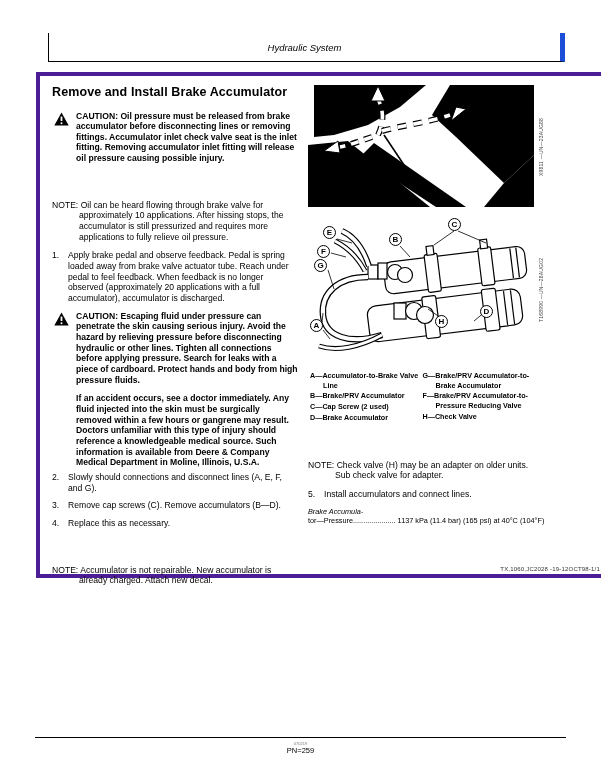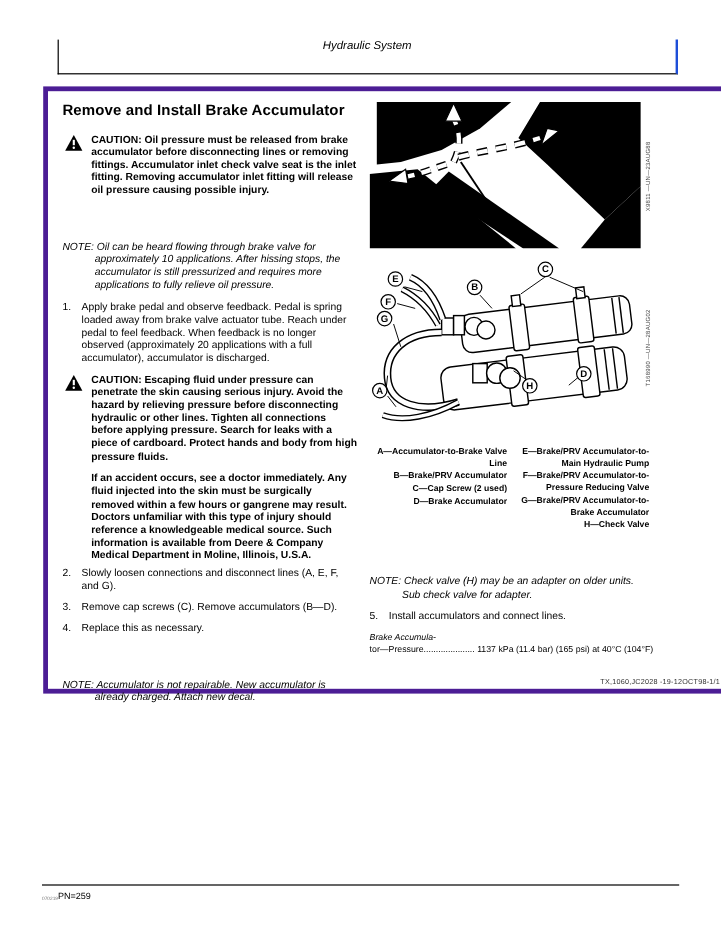--- a/index.html
+++ b/index.html
@@ -7,41 +7,41 @@
   body {
     width:601px; height:771px; position:relative;
     font-family:"Liberation Sans", sans-serif; color:#000;
     -webkit-font-smoothing: antialiased;
   }
   .page { position:absolute; inset:0; background:#fff; overflow:hidden; }
 
   
   .running-header {
     position:absolute; left:48px; top:33px; width:517px; height:29px;
-    border-left:1px solid #000; border-right:2px solid #1d4ed8; border-bottom:1px solid #000;
-    display:flex; align-items:flex-start; justify-content:center;
+    border-left:1px solid #000; border-right:5px solid #1d4ed8; border-bottom:1px solid #000;
+    display:flex; align-items:center; justify-content:center;
   }
   .running-header .section { font-style:italic; font-size:9.5px; }
 
   
   .content-box {
     position:absolute; left:36px; top:72px; width:574px; height:506px;
     border:4px solid #4c1d95; padding:9px 8px 0 12px;
   }
   .columns { display:flex; }
   .col-left  { width:252px; font-size:8.6px; line-height:1.24; padding-right:6px; }
   .col-right { width:237px; position:relative; font-size:8.6px; line-height:1.24; padding-left:4px; }
 
   .article-title { font-size:12.5px; font-weight:bold; margin-bottom:10px; letter-spacing:0.1px; }
 
   .caution { position:relative; font-weight:bold; padding-left:24px; margin-bottom:8px; }
   .caution .warn { position:absolute; left:2px; top:1px; width:15px; height:14px; }
   .caution-cont { font-weight:bold; padding-left:24px; margin-bottom:4px; }
 
-  .note { font-style:italic; padding-left:27px; text-indent:-27px; margin-bottom:8px;margin-top:36px; }
+  .note { padding-left:27px; text-indent:-27px; margin-bottom:8px;margin-top:36px; }
 
   .step { display:flex; margin-bottom:7px; }
   .step-num { width:16px; flex:none; }
   .step-text { flex:1; }
 
   
   .figure { position:relative; width:226px; margin-bottom:6px; }
   .figure svg { display:block; }
   .fig-caption {
     position:absolute; top:0; right:-10px; height:100%;
@@ -52,41 +52,41 @@
   .callout {
     position:absolute; width:13px; height:13px; border:1px solid #000; border-radius:50%;
     background:#fff; font-size:8px; font-weight:bold; line-height:11px; text-align:center;
   }
 
   
   .legend { display:flex; margin:6px 0 10px 2px; }
   .legend-col { font-size:7.2px; font-weight:bold; line-height:1.35; }
   .legend-col.l { width:114px; }
   .legend-col.r { width:120px; }
-  .legend-item { padding-left:13px; text-indent:-13px; margin-bottom:1px;text-align:right; }
+  .legend-item { padding-left:13px; text-indent:-13px; margin-bottom:1px; }
 
   
   .spec-heading { font-size:7.8px; font-weight:bold; text-align:center; margin:10px 0 2px 0; }
   .spec-line  { font-size:7.3px; line-height:1.35;font-style:italic; }
   .spec-row   { font-size:7.3px; white-space:nowrap; }
 
   .tx-code {
     position:absolute; right:6px; bottom:2px; font-size:6px; color:#333; letter-spacing:0.2px;
   }
 
   
   .footer {
     position:absolute; left:35px; top:737px; width:531px;
     border-top:1px solid #000; padding-top:4px;
   }
   .footer-row { display:flex; align-items:baseline; }
   .footer-manual { font-size:8.6px; flex:1; }
   .footer-page { font-size:10px; font-weight:bold; flex:0 0 auto; transform:translateX(-28px); }
   .footer-model { font-size:8.6px; flex:1; text-align:right; }
-  .footer-sub { display:flex; flex-direction:row; align-items:flex-end; }
+  .footer-sub { display:flex; flex-direction:column; align-items:center; }
   .footer-tiny { font-size:4px; color:#777; line-height:1.1; }
   .footer-pn { font-size:7.5px; }
 </style>
 </head>
 <body>
 
 <div class="page">
 
   <div class="running-header">
     <span class="section">Hydraulic System</span>
@@ -125,21 +125,21 @@
               <circle cx="12" cy="17.6" r="1.6" fill="#fff"></circle>
             </svg>
           </span>
           <span>CAUTION: Escaping fluid under pressure can penetrate the skin causing serious injury. Avoid the hazard by relieving pressure before disconnecting hydraulic or other lines. Tighten all connections before applying pressure. Search for leaks with a piece of cardboard. Protect hands and body from high pressure fluids.</span>
         </div>
 
         <div class="caution-cont">If an accident occurs, see a doctor immediately. Any fluid injected into the skin must be surgically removed within a few hours or gangrene may result. Doctors unfamiliar with this type of injury should reference a knowledgeable medical source. Such information is available from Deere &amp; Company Medical Department in Moline, Illinois, U.S.A.</div>
 
         <div class="step">
           <span class="step-num">2.</span>
-          <span class="step-text">Slowly loosen connections and disconnect lines (A, E, F, and G).</span>
+          <span class="step-text">Slowly should connections and disconnect lines (A, E, F, and G).</span>
         </div>
 
         <div class="step">
           <span class="step-num">3.</span>
           <span class="step-text">Remove cap screws (C). Remove accumulators (B—D).</span>
         </div>
 
         <div class="step">
           <span class="step-num">4.</span>
           <span class="step-text">Replace this as necessary.</span>
@@ -255,23 +255,22 @@
         </div>
 
         <div class="legend">
           <div class="legend-col l">
             <div class="legend-item">A—Accumulator-to-Brake Valve Line</div>
             <div class="legend-item">B—Brake/PRV Accumulator</div>
             <div class="legend-item">C—Cap Screw (2 used)</div>
             <div class="legend-item">D—Brake Accumulator</div>
           </div>
           <div class="legend-col r">
-            <div class="legend-item">E—Brake/PRV Accumulator-to-Main Hydraulic Pump</div>
+            <div class="legend-item">G—Brake/PRV Accumulator-to-Brake Accumulator</div>
             <div class="legend-item">F—Brake/PRV Accumulator-to-Pressure Reducing Valve</div>
-            <div class="legend-item">G—Brake/PRV Accumulator-to-Brake Accumulator</div>
             <div class="legend-item">H—Check Valve</div>
           </div>
         </div>
 
         <div class="note">NOTE: Check valve (H) may be an adapter on older units.  Sub check valve for adapter.</div>
 
         <div class="step">
           <span class="step-num">5.</span>
           <span class="step-text">Install accumulators and connect lines.</span>
         </div>

